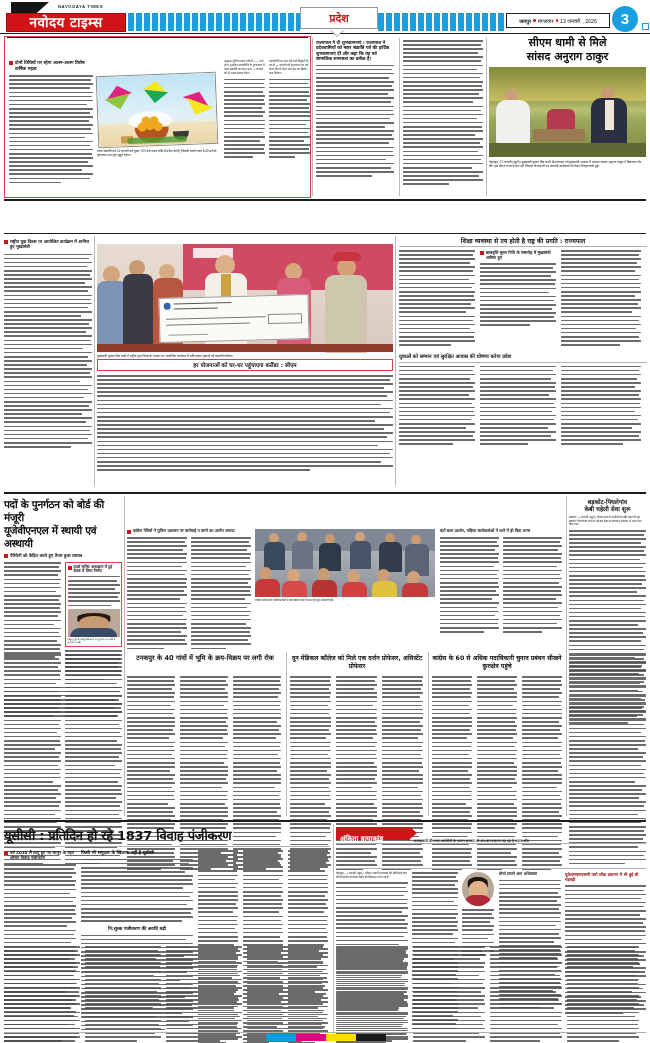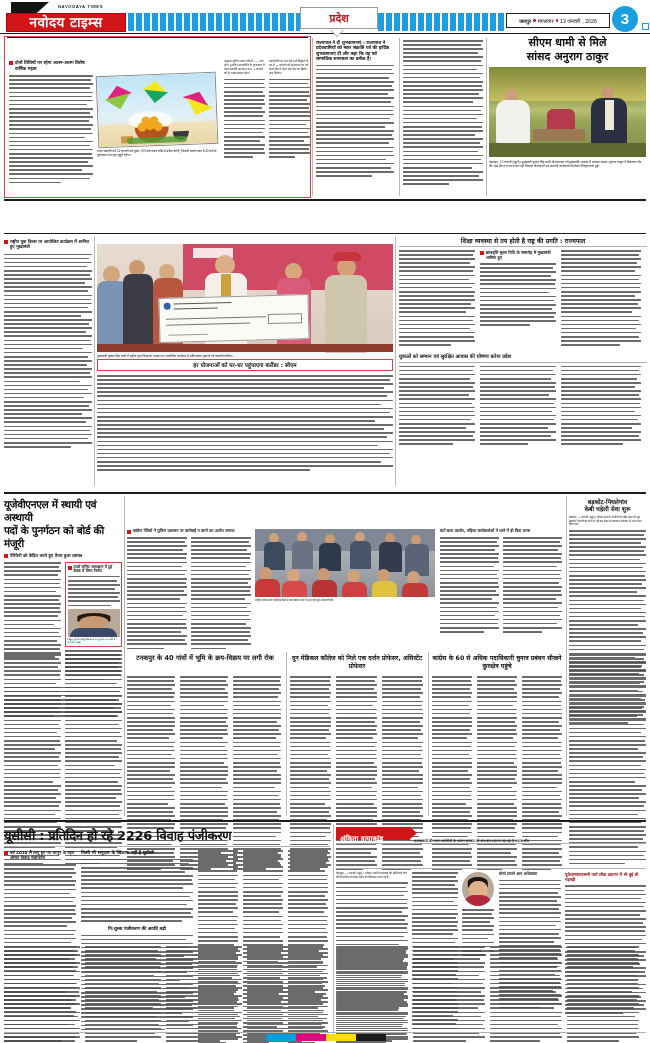--- a/index.html
+++ b/index.html
@@ -665,22 +665,22 @@
               <i style="width:77%"></i>
         </div>
           </div>
       </div>
     </div>
   </div>
 
   <div class="ruleh" style="left:4px;top:492px;width:642px;height:2px;"></div>
 
   <div style="position:absolute;left:4px;top:498px;width:118px;">
+    <div class="hl" style="font-size:10.4px;line-height:13px;letter-spacing:-.3px;">पदों के पुनर्गठन को बोर्ड की मंजूरी</div>
     <div class="hl" style="font-size:10.4px;line-height:13px;letter-spacing:-.3px;">यूजेवीएनएल में स्थायी एवं अस्थायी</div>
-    <div class="hl" style="font-size:10.4px;line-height:13px;letter-spacing:-.3px;">पदों के पुनर्गठन को बोर्ड की मंजूरी</div>
     <div class="bulletbox" style="margin-top:3px;">
       <span class="bsq"></span>
       <span style="font-size:4.3px;line-height:5.2px;font-weight:bold;color:#111;font-family:'DejaVu Sans',sans-serif;">पेरिफेरी को केंद्रित करते हुए तैयार हुआ प्रस्ताव</span>
     </div>
     <div style="display:flex;gap:4px;margin-top:4px;">
       <div style="width:57px;">
           <div class="lines">
         <i style="width:100%"></i>
             <i style="width:97%"></i>
             <i style="width:100%"></i>
@@ -1640,21 +1640,21 @@
       <i style="width:100%"></i>
         <i style="width:97%"></i>
         <i style="width:100%"></i>
         <i style="width:73%"></i>
     </div>
   </div>
 
   <div class="ruleh" style="left:4px;top:820px;width:642px;height:2px;"></div>
 
   <div class="ucchead">
-    <span class="hl">यूसीसी : प्रतिदिन हो रहे 2226 विवाह पंजीकरण</span>
+    <span class="hl">यूसीसी : प्रतिदिन हो रहे 1837 विवाह पंजीकरण</span>
   </div>
   <div class="ruleh thin" style="left:4px;top:846px;width:326px;"></div>
 
   <div style="position:absolute;left:4px;top:850px;width:72px;">
     <div class="bulletbox">
       <span class="bsq"></span>
       <span style="font-size:4.1px;line-height:5px;font-weight:bold;color:#111;font-family:'DejaVu Sans',sans-serif;">वर्ष 2010 सेेेे लागू हुए नए कानून के तहत औसत विवाह पंजीकरण</span>
     </div>
     <div class="lines" style="margin-top:4px;">
       <i style="width:100%"></i>

